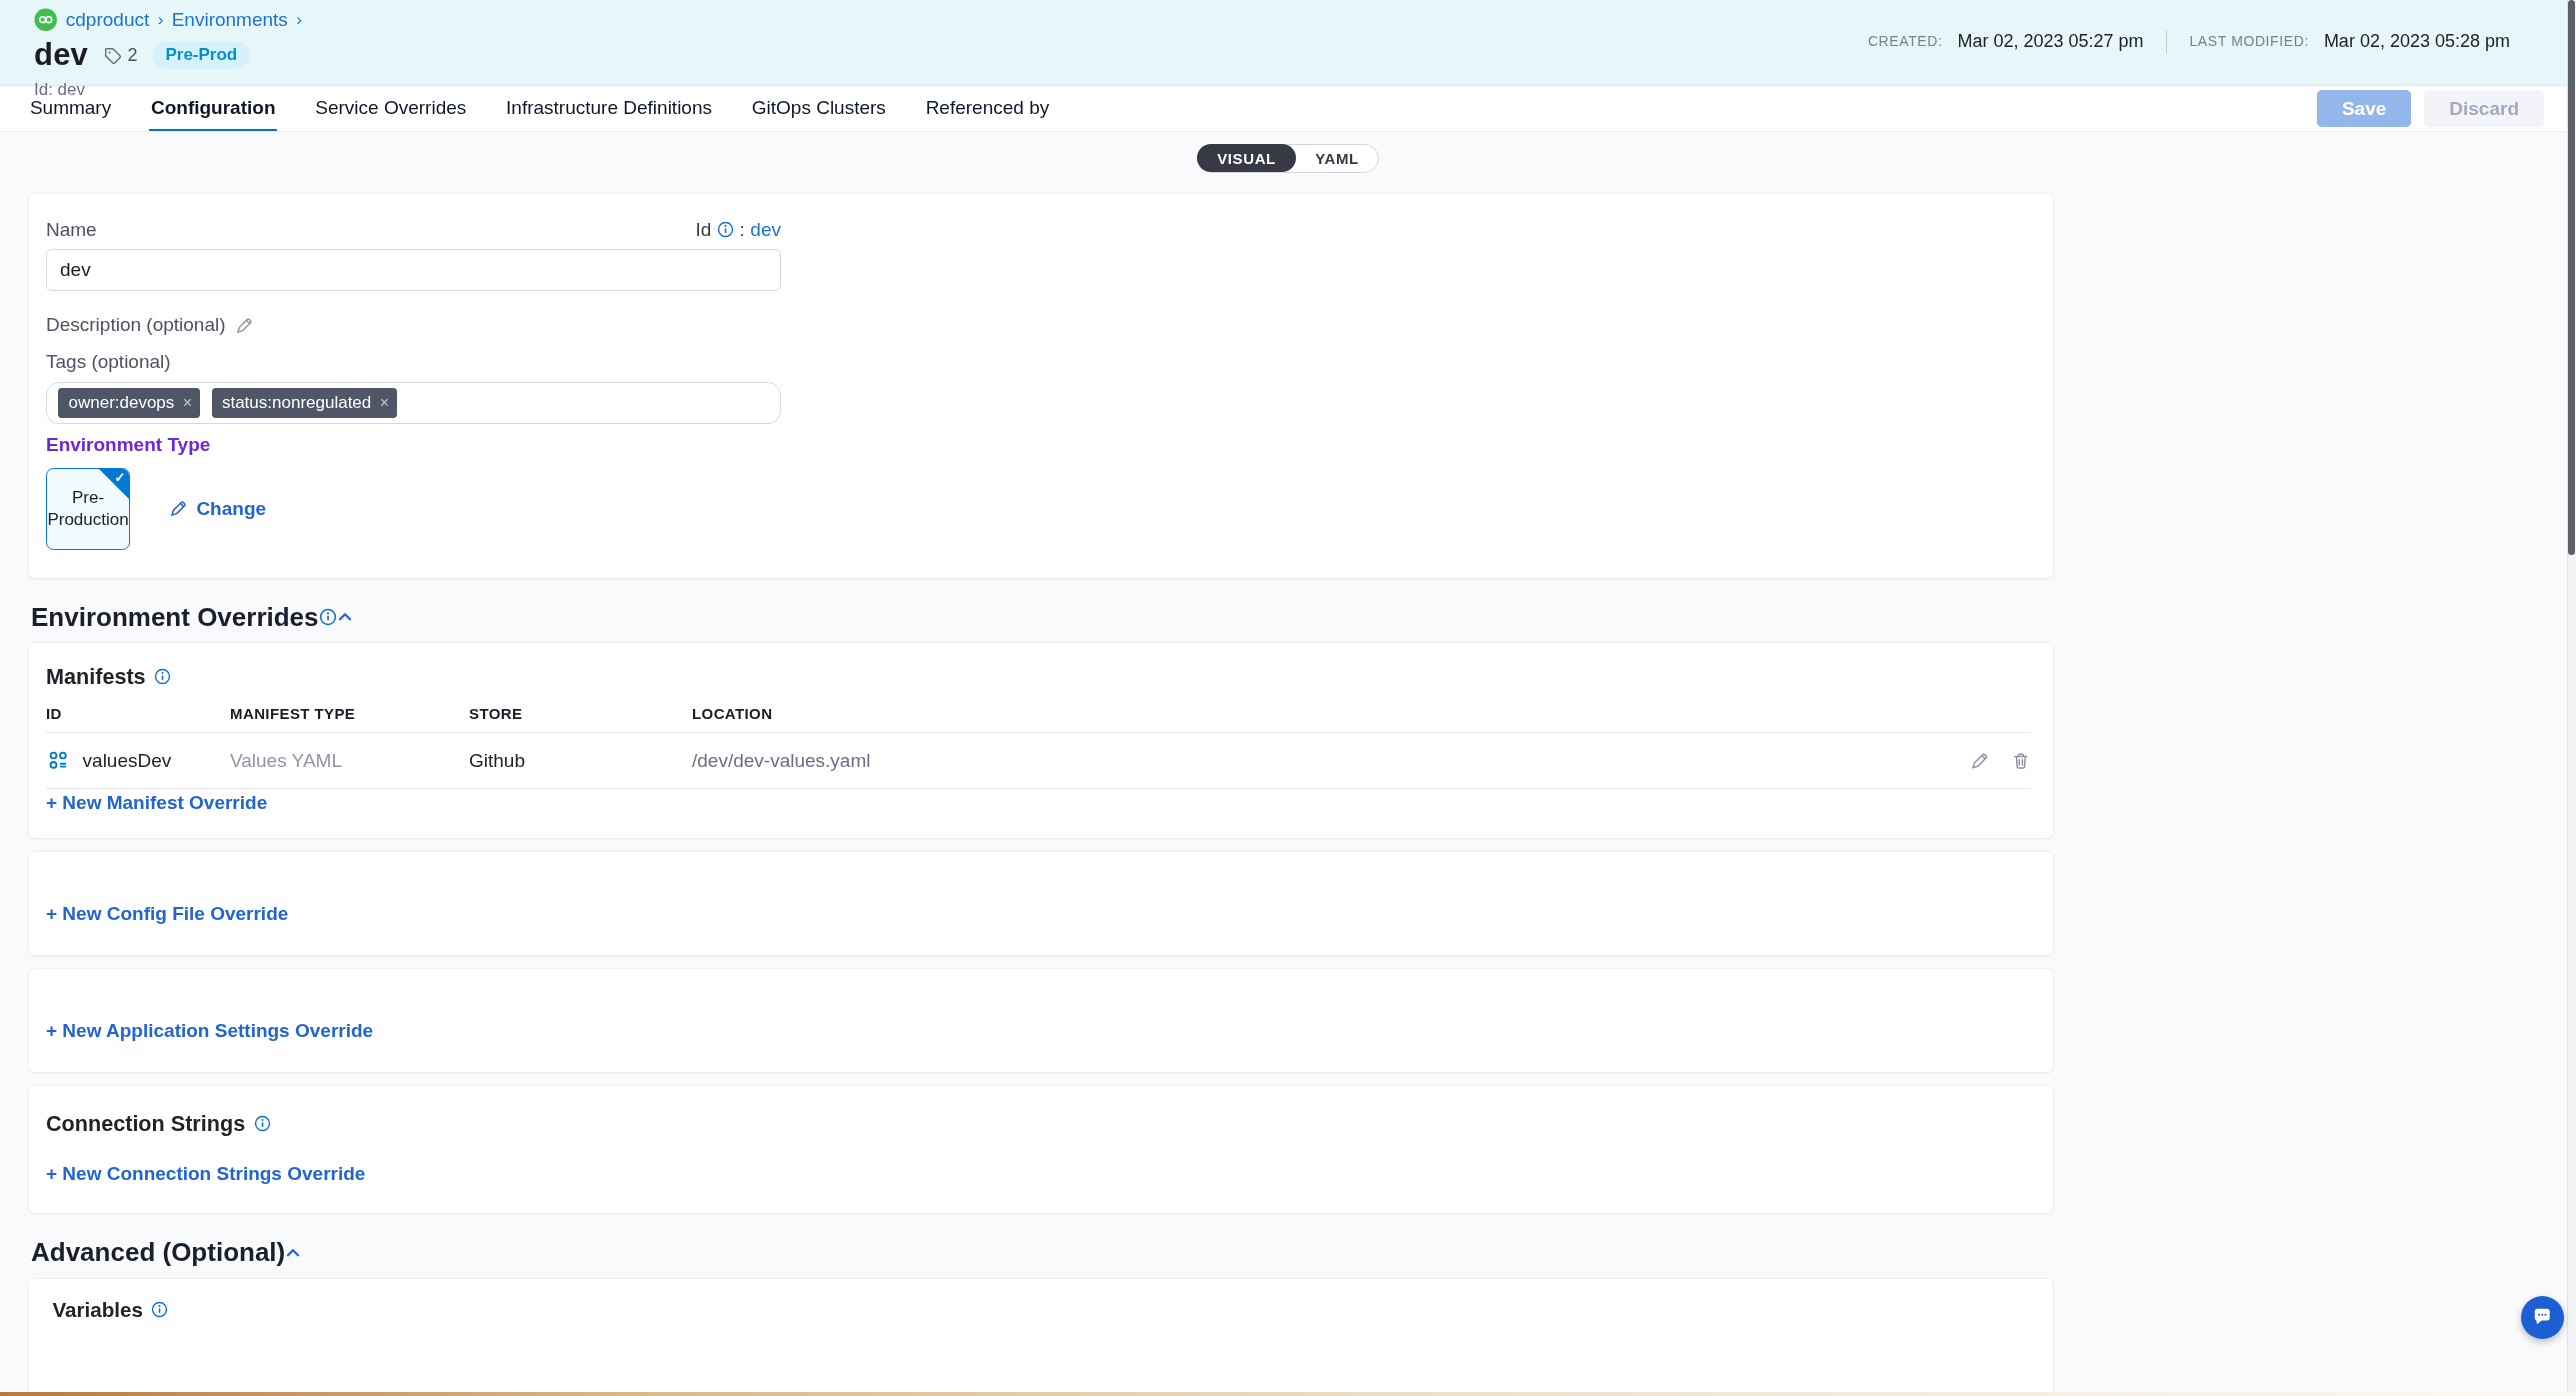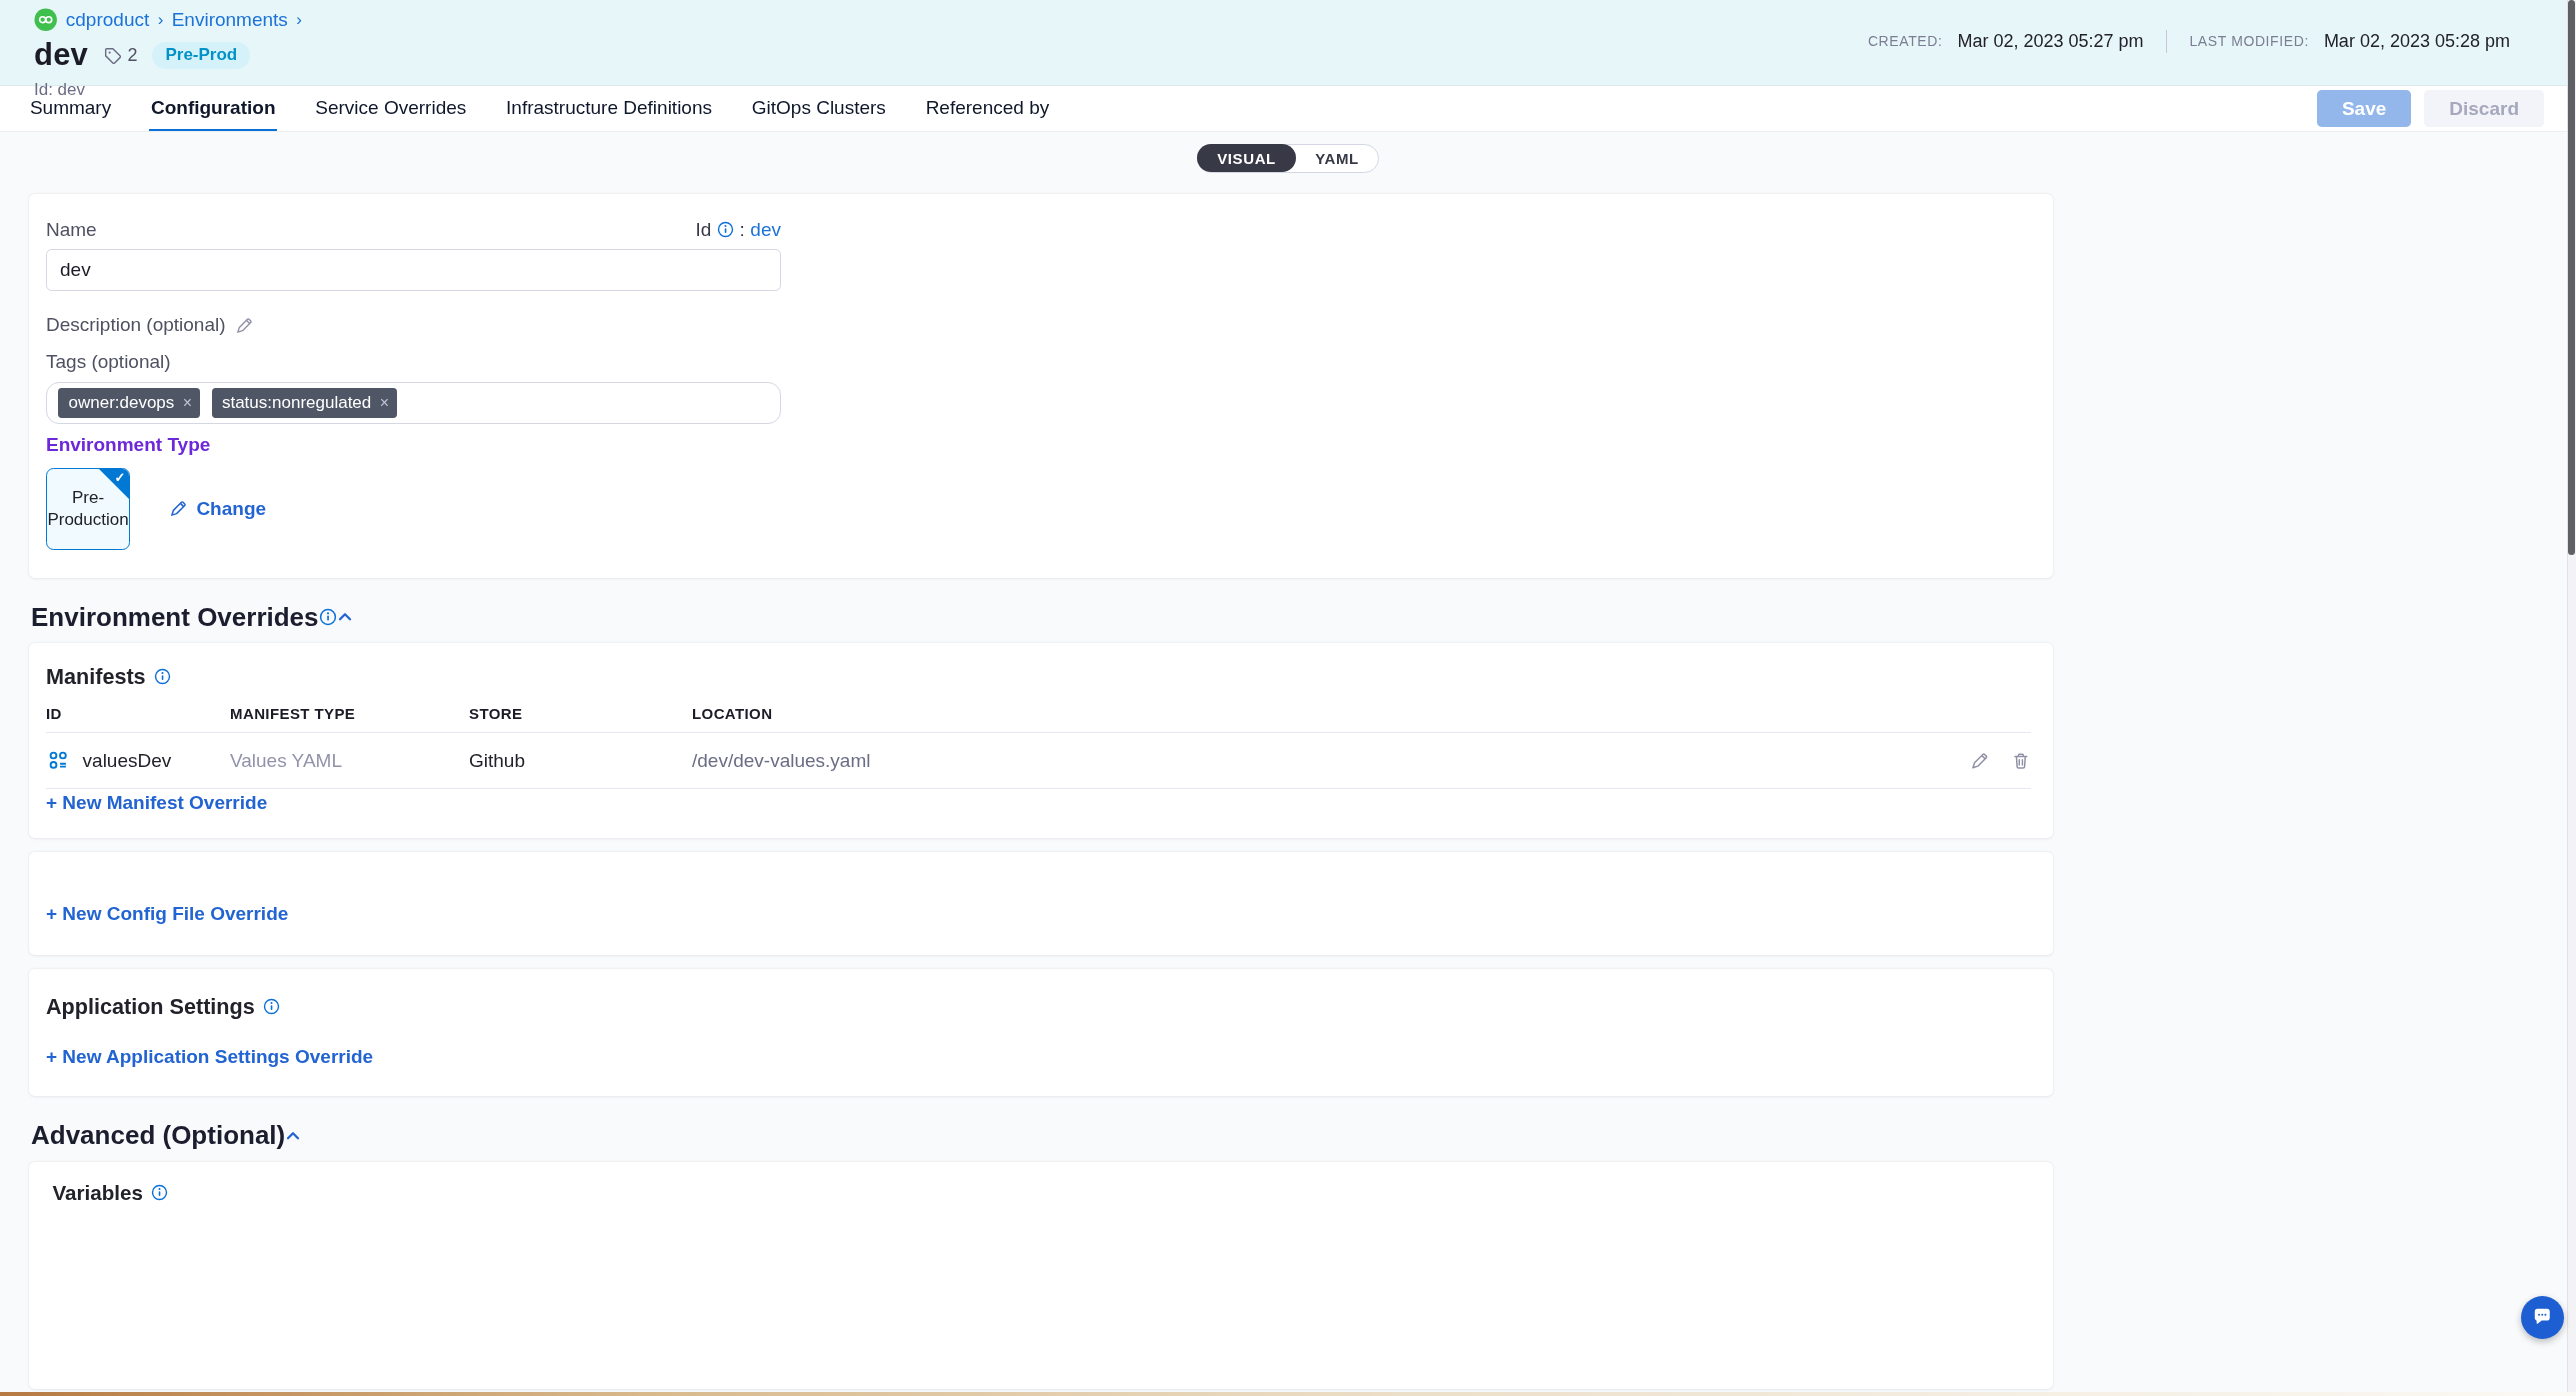--- a/index.html
+++ b/index.html
@@ -289,33 +289,36 @@
         </span>
       </div>
       <span class="add-link">+ New Manifest Override</span>
     </div>
 
     <div class="card card-small">
       <span class="add-link">+ New Config File Override</span>
     </div>
 
     <div class="card card-small">
+      <span class="add-link">+ New Application Settings Override</span>
+    </div>
+
+    <div class="card card-small">
       <div class="subhead">
-        <span>Application Settings</span>
+        <span>Connection Strings</span>
         <span class="info-icon">
           <svg viewBox="0 0 18 18" width="17" height="17">
               <circle cx="9" cy="9" r="7.4" fill="none" stroke="currentColor" stroke-width="1.5"></circle>
               <rect x="8.2" y="7.6" width="1.7" height="5" rx=".8" fill="currentColor"></rect>
               <circle cx="9" cy="5.3" r="1.1" fill="currentColor"></circle>
             </svg>
         </span>
       </div>
-      <span class="add-link">+ New Application Settings Override</span>
-    </div>
-
+      <span class="add-link">+ New Connection Strings Override</span>
+    </div>
 
     <div class="section-heading">
       <span>Advanced (Optional)</span>
       <span class="chev">
         <svg viewBox="0 0 16 16" width="16" height="16">
             <path d="M3 10.2l5-5 5 5" fill="none" stroke="currentColor" stroke-width="2.3" stroke-linecap="round" stroke-linejoin="round"></path>
           </svg>
       </span>
     </div>
 

